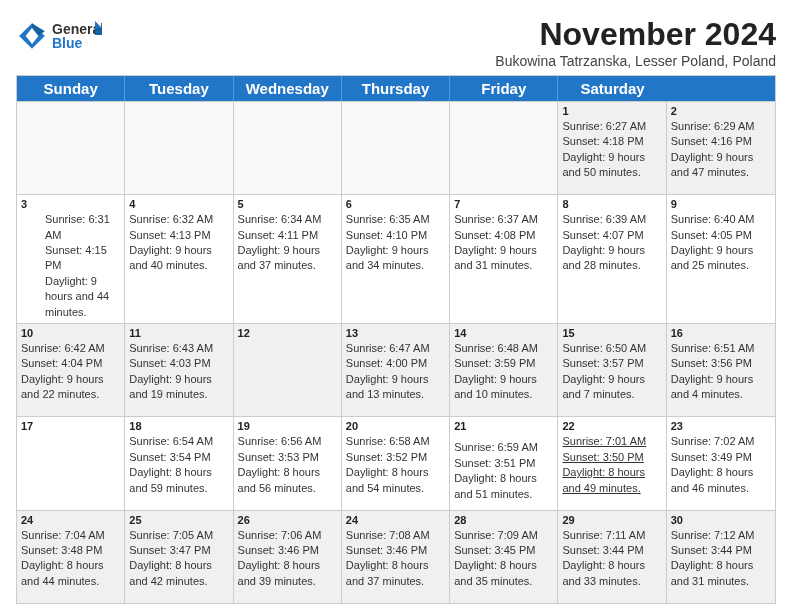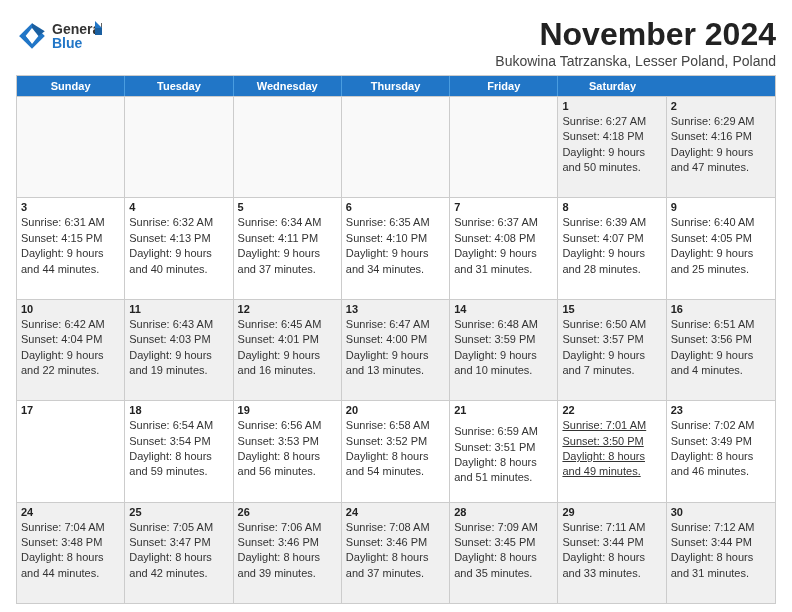--- a/index.html
+++ b/index.html
@@ -50,21 +50,21 @@
       flex-direction: column;
       border: 1px solid #ccc;
     }
     .cal-header {
       display: grid;
       grid-template-columns: repeat(7, 1fr);
       background: #2176c7;
     }
     .cal-header-cell {
       color: #fff;
-      font-size: 11px;
+      font-size: 15px;
       font-weight: bold;
       text-align: center;
       padding: 4px 2px;
       border-right: 1px solid #4a9de0;
     }
     .cal-header-cell:last-child { border-right: none; }
     .cal-body {
       flex: 1;
       display: flex;
       flex-direction: column;
@@ -155,21 +155,21 @@
           <div class="cal-cell shaded">
             <div class="day-number">2</div>
             <div class="day-info" style="white-space: pre-line;">Sunrise: 6:29 AM
 Sunset: 4:16 PM
 Daylight: 9 hours and 47 minutes.</div>
           </div>
         </div>
         <div class="cal-row">
           <div class="cal-cell">
             <div class="day-number">3</div>
-            <div class="day-info" style="white-space: pre-line;">Sunrise: 6:31 AM
+            <div class="day-info" style="white-space: pre-line; margin-left: 24px;">Sunrise: 6:31 AM
 Sunset: 4:15 PM
 Daylight: 9 hours and 44 minutes.</div>
           </div>
           <div class="cal-cell">
             <div class="day-number">4</div>
             <div class="day-info" style="white-space: pre-line;">Sunrise: 6:32 AM
 Sunset: 4:13 PM
 Daylight: 9 hours and 40 minutes.</div>
           </div>
           <div class="cal-cell">
@@ -211,23 +211,20 @@
 Daylight: 9 hours and 22 minutes.</div>
           </div>
           <div class="cal-cell shaded">
             <div class="day-number">11</div>
             <div class="day-info" style="white-space: pre-line;">Sunrise: 6:43 AM
 Sunset: 4:03 PM
 Daylight: 9 hours and 19 minutes.</div>
           </div>
           <div class="cal-cell shaded">
             <div class="day-number">12</div>
-            <div class="day-info" style="white-space: pre-line;">Sunrise: 6:45 AM
-Sunset: 4:01 PM
-Daylight: 9 hours and 16 minutes.</div>
           </div>
           <div class="cal-cell shaded">
             <div class="day-number">13</div>
             <div class="day-info" style="white-space: pre-line;">Sunrise: 6:47 AM
 Sunset: 4:00 PM
 Daylight: 9 hours and 13 minutes.</div>
           </div>
           <div class="cal-cell shaded">
             <div class="day-number">14</div>
             <div class="day-info" style="white-space: pre-line;">Sunrise: 6:48 AM

